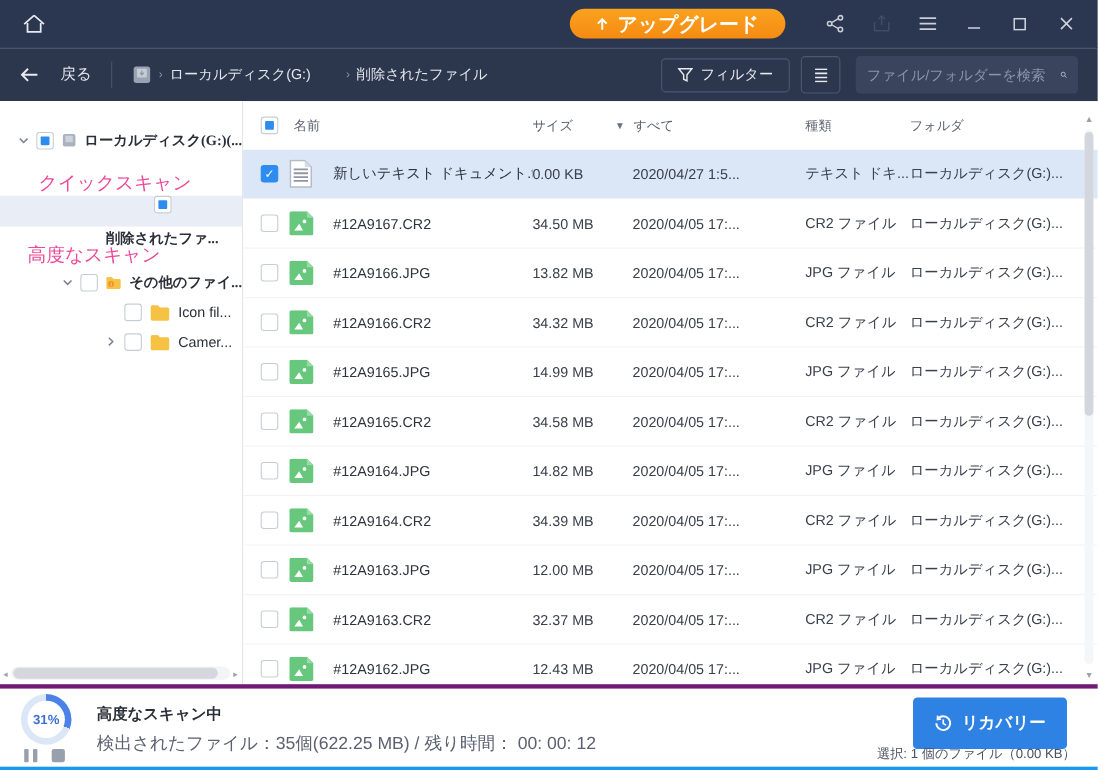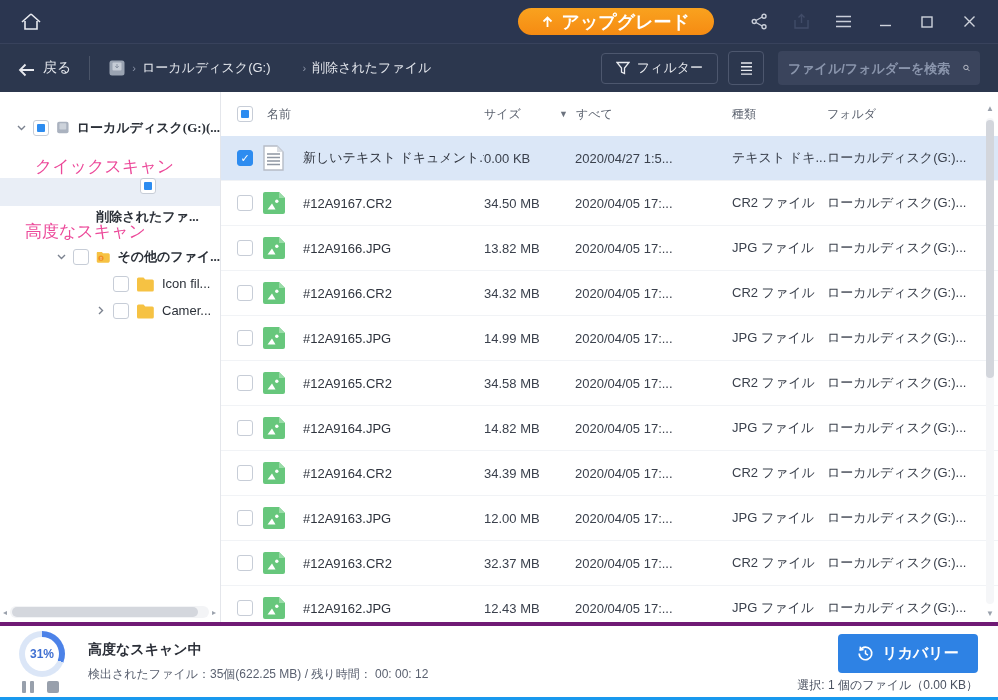--- a/index.html
+++ b/index.html
@@ -18,34 +18,34 @@
     color:#fff; font-size:18px; font-weight:bold; display:flex; align-items:center; gap:8px;
     cursor:pointer; margin-right:14px; }
   .tb-icon { width:22px; height:22px; display:flex; align-items:center; justify-content:center;
     color:#c9ced9; cursor:pointer; }
   .tb-icon.dim { color:#414c68; }
   .winctl { font-size:15px; color:#cfd3dc; }
 
   
   .toolbar { position:absolute; top:44px; left:0; right:0; height:48px;
     background:#2c374e; display:flex; align-items:center; padding:0 18px; }
-  .back { display:flex; align-items:flex-end; gap:8px; color:#e3e6ec; font-size:14px; cursor:pointer; }
+  .back { display:flex; align-items:center; gap:20px; color:#e3e6ec; font-size:14px; cursor:pointer; }
   .v-div { width:1px; height:24px; background:#4a5468; margin:0 18px; }
   .crumbs { display:flex; align-items:center; gap:6px; color:#e3e6ec; font-size:13px; }
   .crumb { cursor:pointer; }
   .crumb-sep { color:#8b94a8; font-size:11px; }
   .toolbar-right { margin-left:auto; display:flex; align-items:center; gap:10px; }
   .filter-btn { height:31px; padding:4px 14px; border:1px solid #4d576e; border-radius:4px;
     background:transparent; color:#e8eaef; font-size:13px; display:flex; align-items:center; gap:7px; cursor:pointer; }
   .view-btn { width:36px; height:34px; border:1px solid #4d576e; border-radius:4px;
     background:transparent; display:flex; align-items:center; justify-content:center; cursor:pointer; }
   .searchbox { width:202px; height:34px; background:#3a445c; border-radius:4px;
     display:flex; align-items:center; padding:0 10px; margin-left:4px; }
   .searchbox input { flex:1; background:transparent; border:none; outline:none;
-    color:#dfe3ec; font-size:13px; font-family:inherit;font-weight:bold; }
+    color:#dfe3ec; font-size:13px; font-family:inherit; }
   .searchbox input::placeholder { color:#8a95ac; }
 
   
   .content { position:absolute; top:92px; left:0; right:0; bottom:78px; display:flex; background:#fff; }
 
   
   .sidebar { position:relative; width:221px; border-right:1px solid #e4e6eb; background:#fff; padding-top:22px; overflow:hidden; }
   .tree-row { height:27px; display:flex; align-items:center; gap:7px; font-size:13px; color:#2b3038; cursor:pointer; white-space:nowrap; }
   .tree-row.bold { font-weight:bold;font-family:Liberation Serif, serif; }
   .tree-row.selected { background:#e9eef6; height:28px;flex-direction:column; }
@@ -87,22 +87,22 @@
     border-top:4px solid #701a75; border-bottom:3px solid #1899ee; }
   .ring { position:absolute; left:19px; top:5px; width:46px; height:46px; border-radius:50%;
     background:conic-gradient(#4c82e8 0 31%, #dbe6f7 0); display:flex; align-items:center; justify-content:center; }
   .ring-inner { width:34px; height:34px; border-radius:50%; background:#fff;
     display:flex; align-items:center; justify-content:center; color:#3f6fd1; font-size:12px; font-weight:bold; }
   .scan-ctls { position:absolute; left:22px; top:55px; display:flex; align-items:center; gap:13px; }
   .pause-ic { display:flex; gap:4px; cursor:pointer; }
   .pause-ic span { width:4px; height:12px; background:#98a0ac; border-radius:1px; }
   .stop-ic { width:12px; height:12px; background:#98a0ac; border-radius:2px; cursor:pointer; }
   .scan-title { position:absolute; left:88px; top:15px; font-size:14px; font-weight:bold; color:#2b2f38; }
-  .scan-detail { position:absolute; left:88px; top:40px; font-size:12px; color:#5a6170; }
-  .recover-btn { position:absolute; right:20px; top:8px; width:140px; height:39px; border:none; border-radius:4px;
+  .scan-detail { position:absolute; left:88px; top:40px; font-size:16px; color:#5a6170; }
+  .recover-btn { position:absolute; right:28px; top:8px; width:140px; height:47px; border:none; border-radius:4px;
     background:#2e82e4; color:#fff; font-size:15px; font-weight:bold;
     display:flex; align-items:center; justify-content:center; gap:8px; cursor:pointer; }
   .selection { position:absolute; right:20px; top:51px; font-size:12px; color:#4a5160; }
 
   svg { display:block; }
 </style>
 </head>
 <body>
 
 <div class="window">

